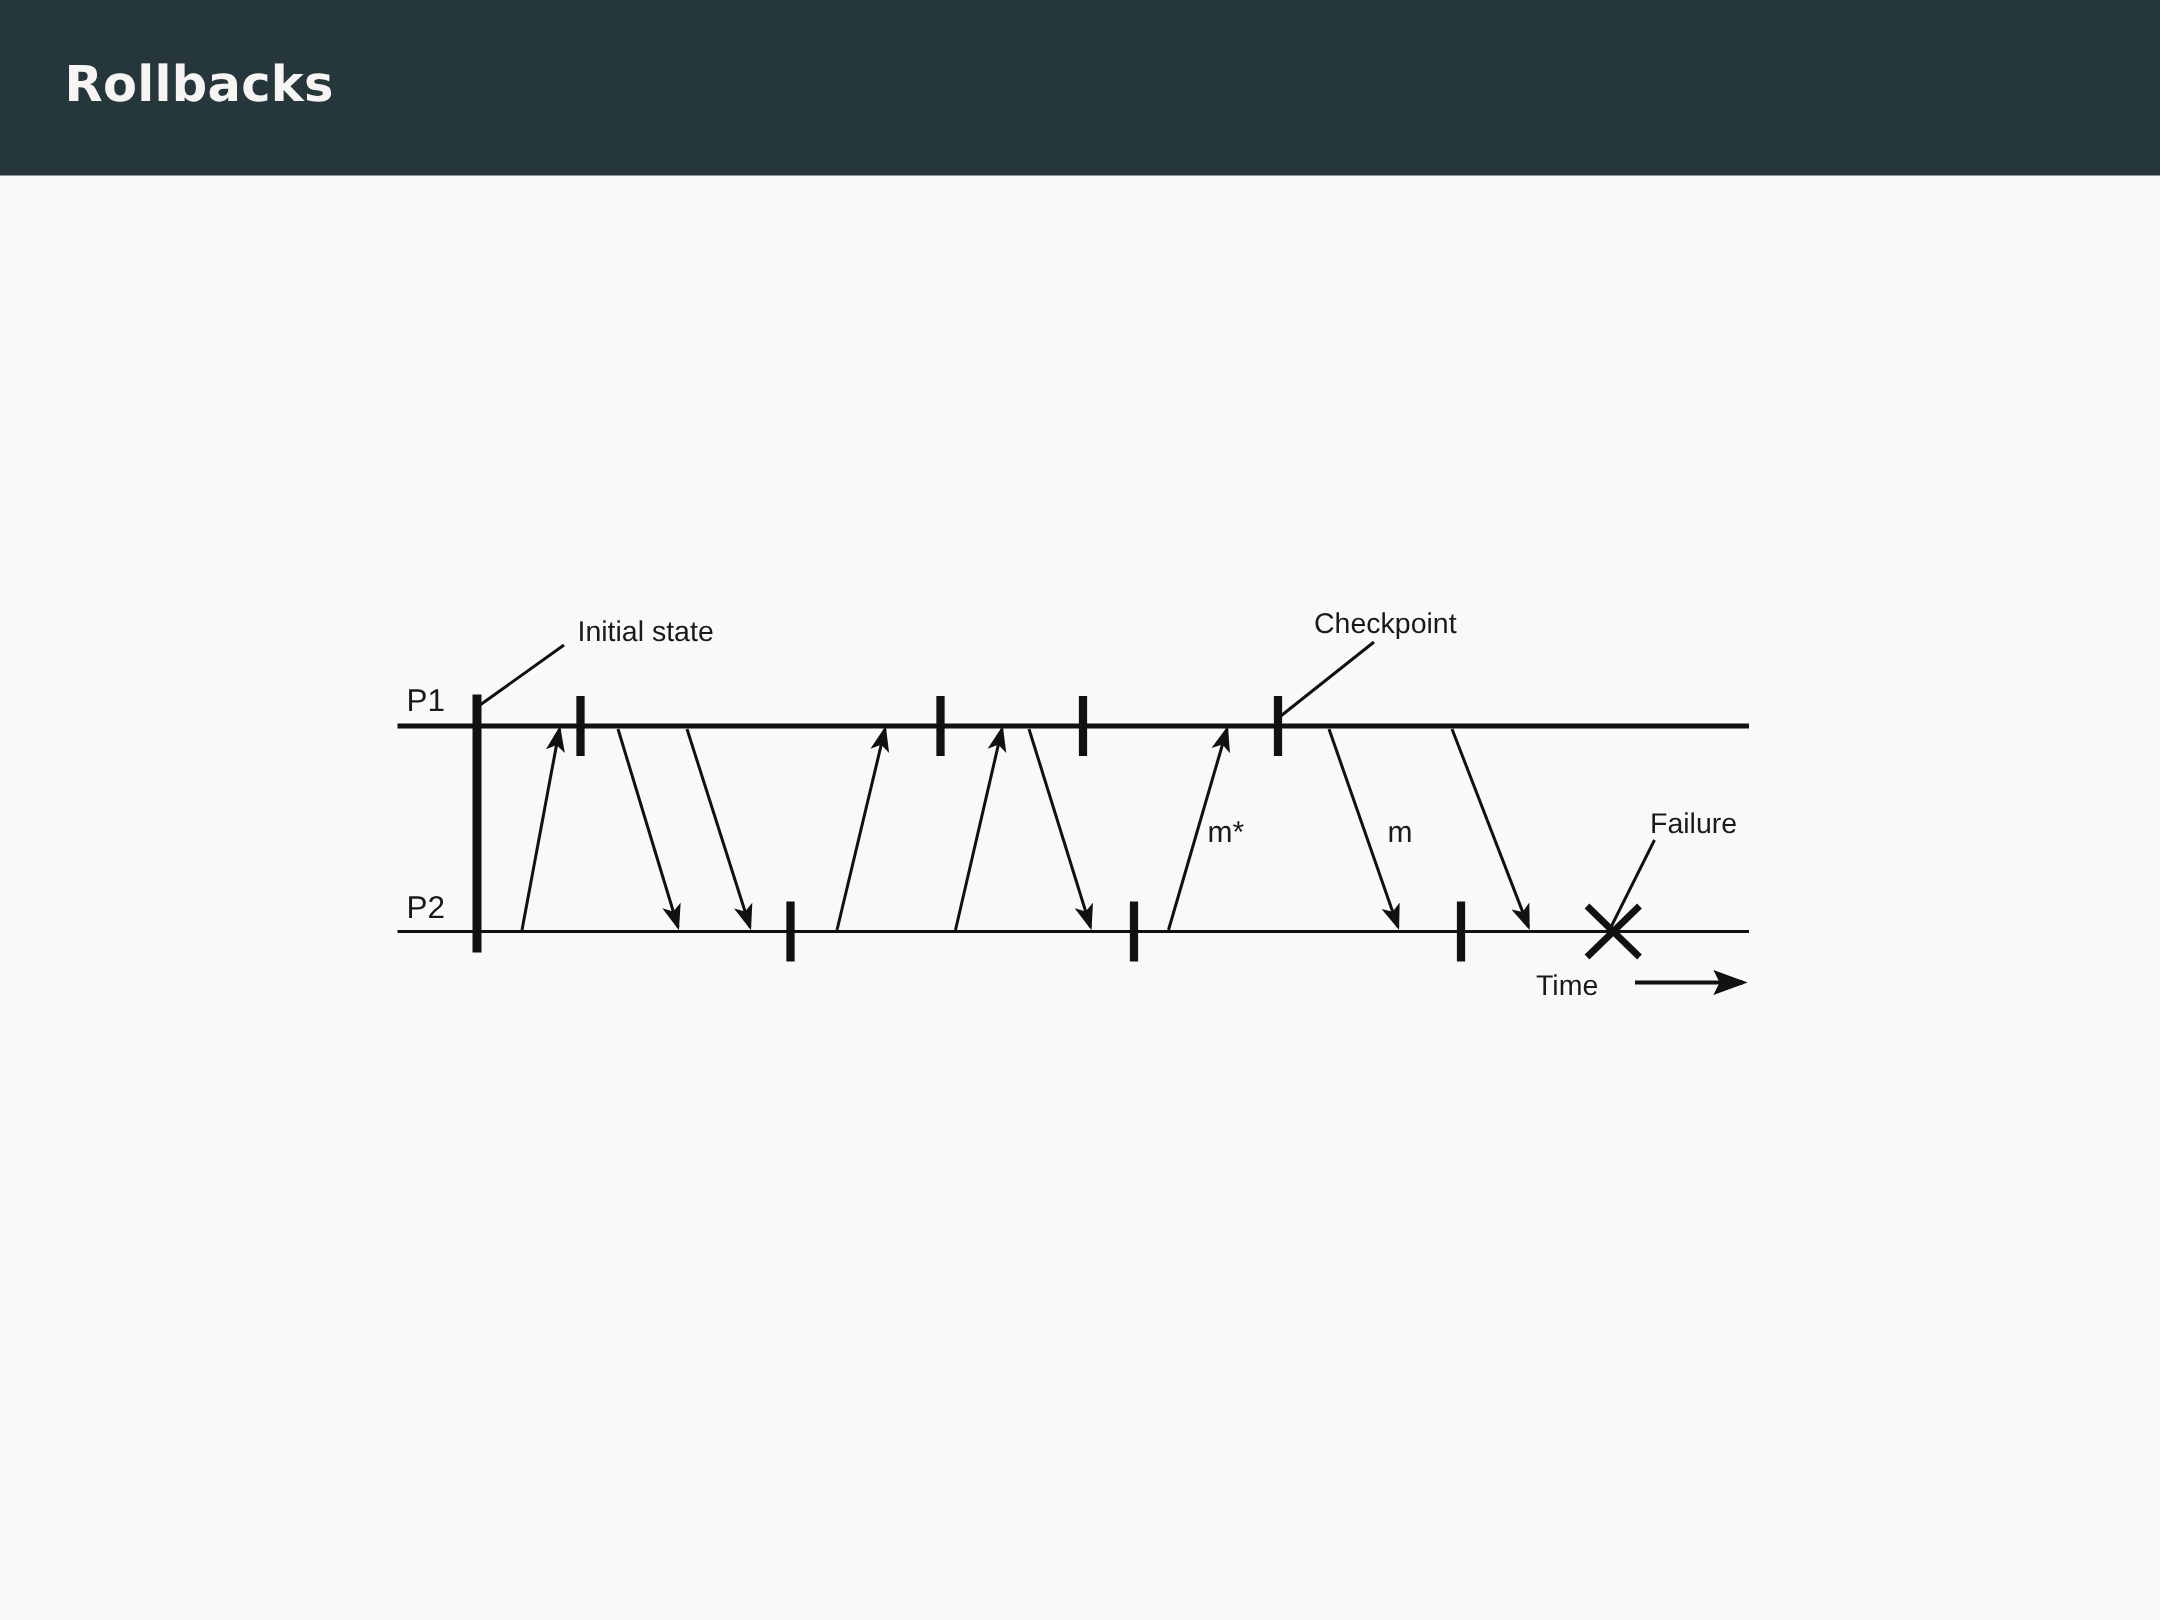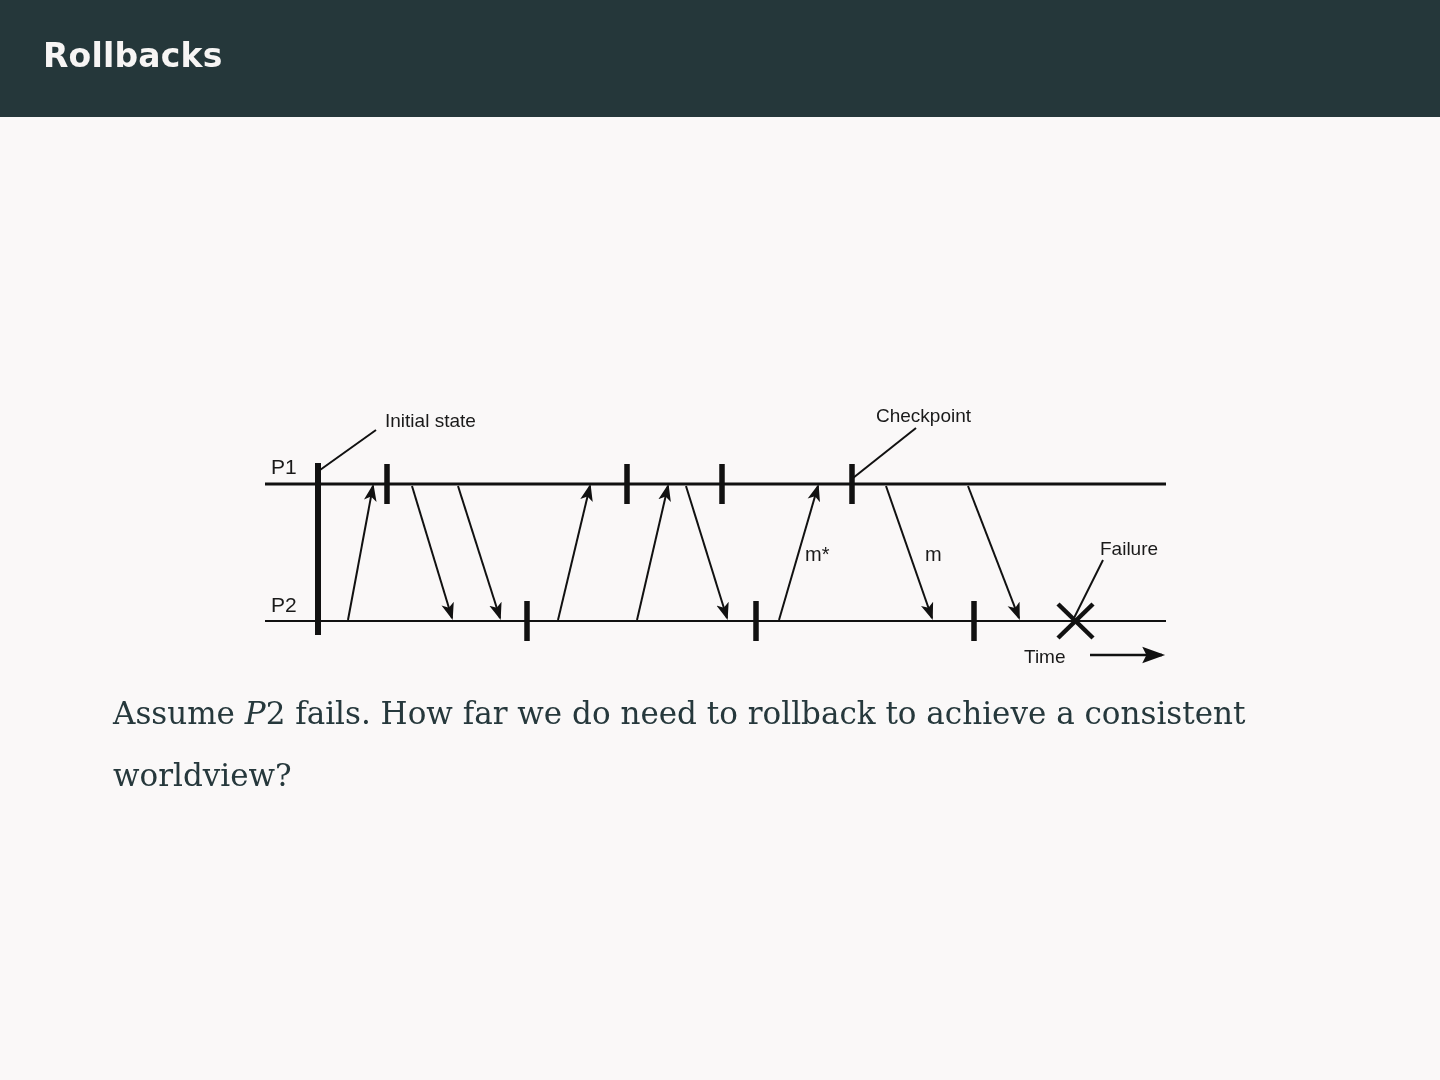--- a/index.html
+++ b/index.html
@@ -179,17 +179,14 @@
         <text class="diagram-text-small" x="1100" y="175">Failure</text>
       </g>
 
       <g>
         <text class="diagram-text-small" x="1024" y="283">Time</text>
         <line x1="1090" y1="275" x2="1162" y2="275" stroke="#111111" stroke-width="2.6" marker-end="url(#timeArrow)"></line>
       </g>
     </svg>
   </div>
 
-  <div id="question-paragraph">
-    <span>Assume </span><span class="ital">P</span><span>2 fails. How far we do need to rollback to achieve a consistent worldview?</span>
-  </div>
 
 </div>
 
 </body></html>

